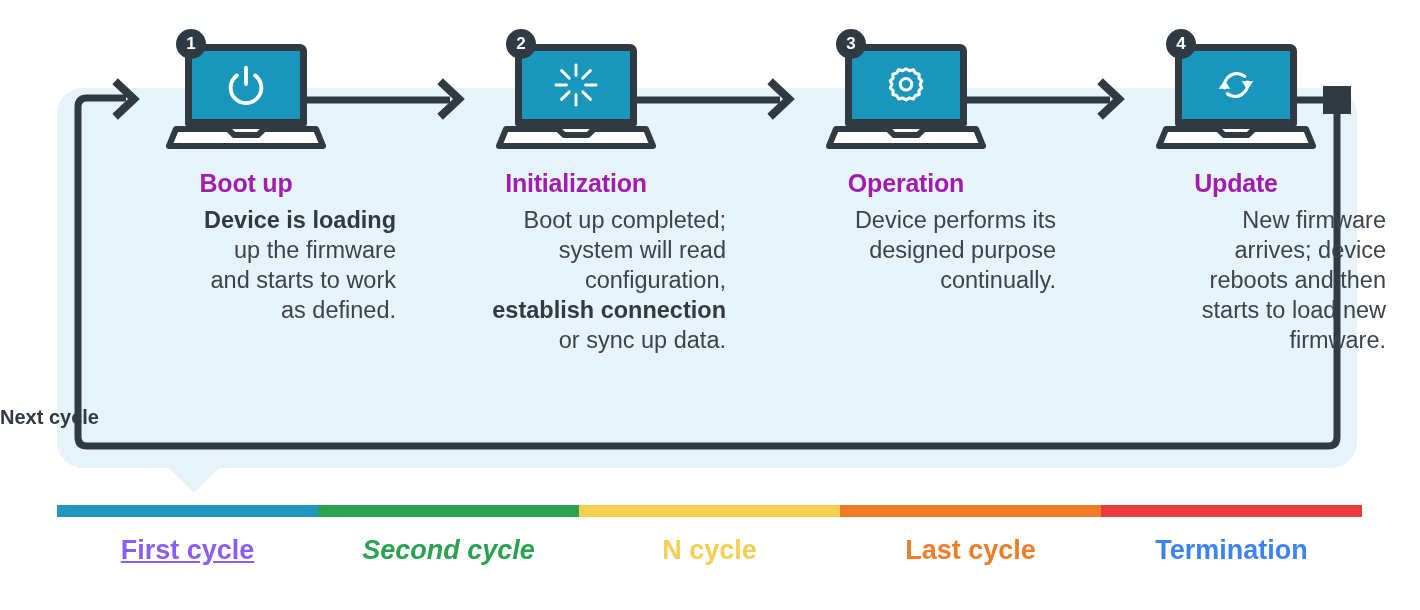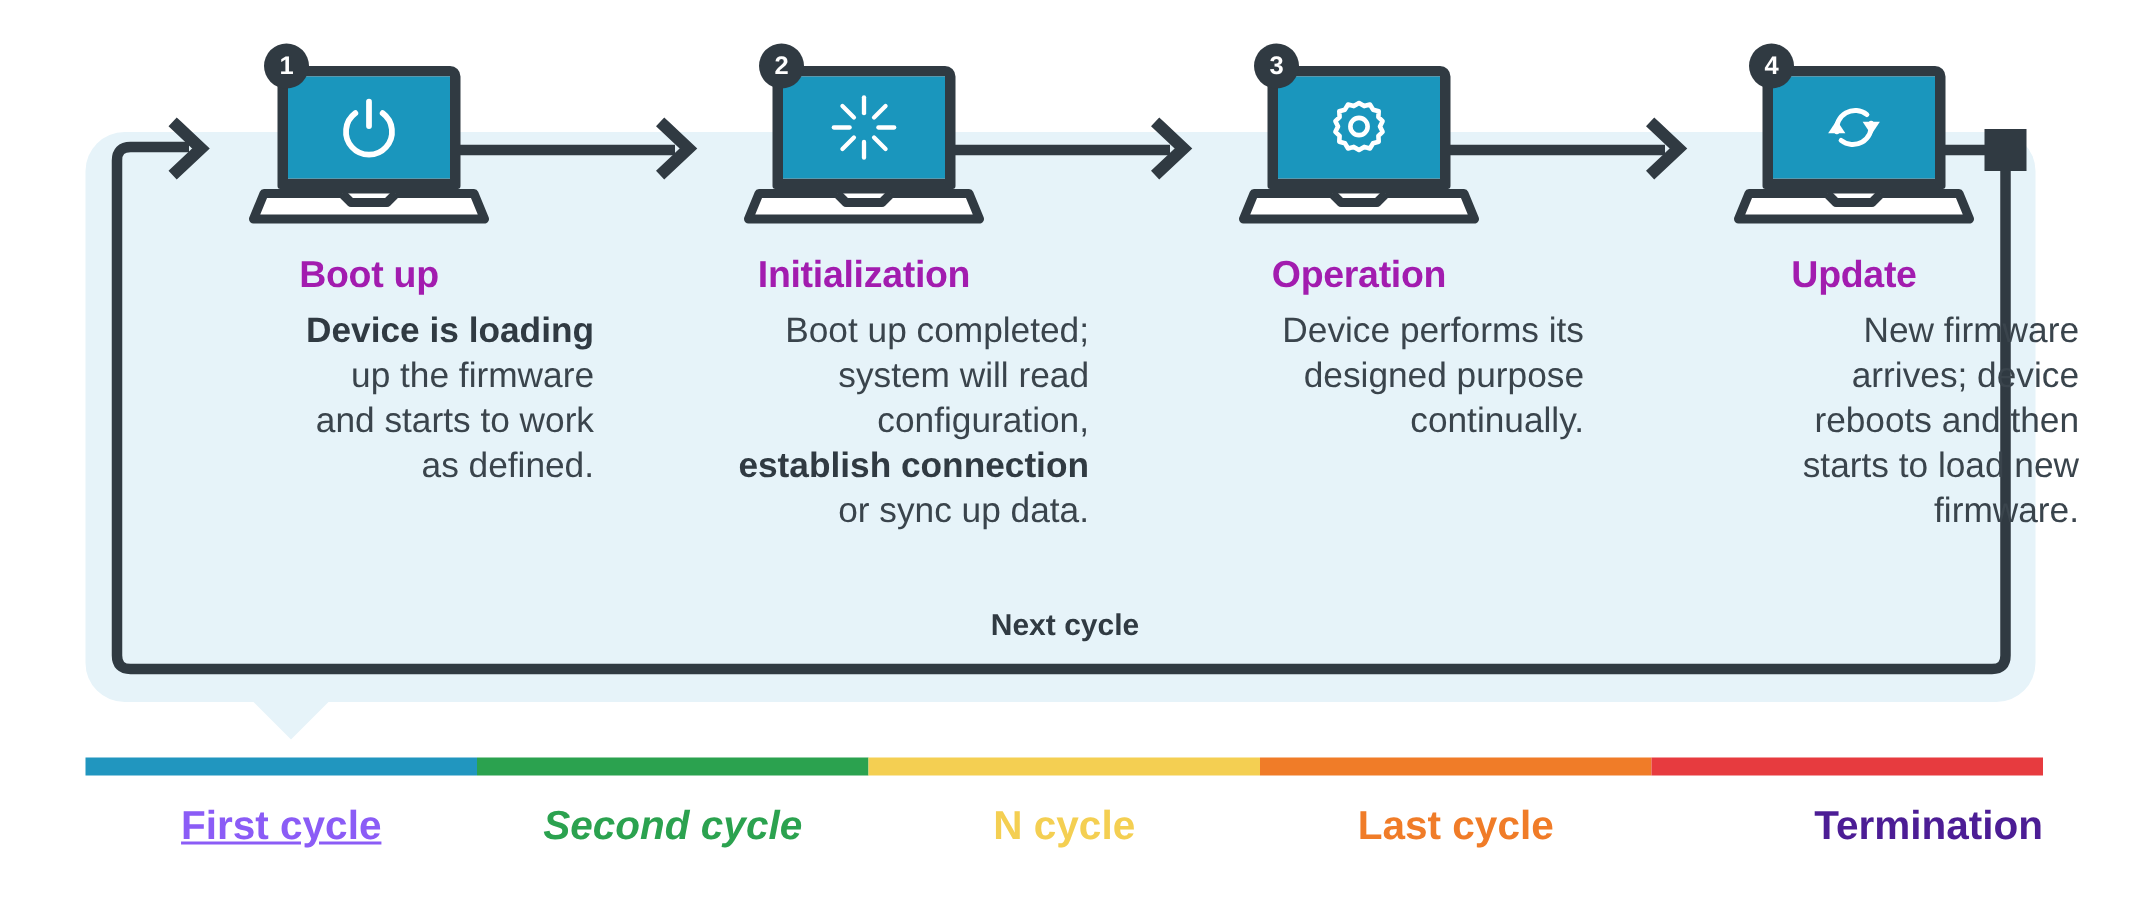--- a/index.html
+++ b/index.html
@@ -137,21 +137,20 @@
     font-weight: bold;
     color: #303a42;
   }
 
   
   .next-cycle {
     position: absolute;
     left: 0;
     top: 406px;
     width: 1420px;
-    text-align: center;
     font-size: 20px;
     font-weight: bold;
     color: #303a42;
   }
 
   
   .legend {
     position: absolute;
     left: 57px;
     top: 505px;
@@ -330,16 +329,16 @@
       <div class="legend-seg" style="background: rgb(43, 162, 79);"></div>
       <div class="legend-seg" style="background: rgb(244, 207, 82);"></div>
       <div class="legend-seg" style="background: rgb(240, 124, 40);"></div>
       <div class="legend-seg" style="background: rgb(231, 59, 63);"></div>
     </div>
   <div class="legend-labels">
       <div class="legend-label" style="color: #8b5cf6; text-decoration: underline;">First cycle</div>
       <div class="legend-label" style="color: rgb(43, 162, 79); font-style: italic;">Second cycle</div>
       <div class="legend-label" style="color: rgb(244, 207, 82);">N cycle</div>
       <div class="legend-label" style="color: rgb(240, 124, 40);">Last cycle</div>
-      <div class="legend-label" style="color: #4c1d95; text-align: right;">Termination</div>
+      <div class="legend-label" style="color: #3b82f6;">Termination</div>
     </div>
 
 </div>
 
 </body></html>

